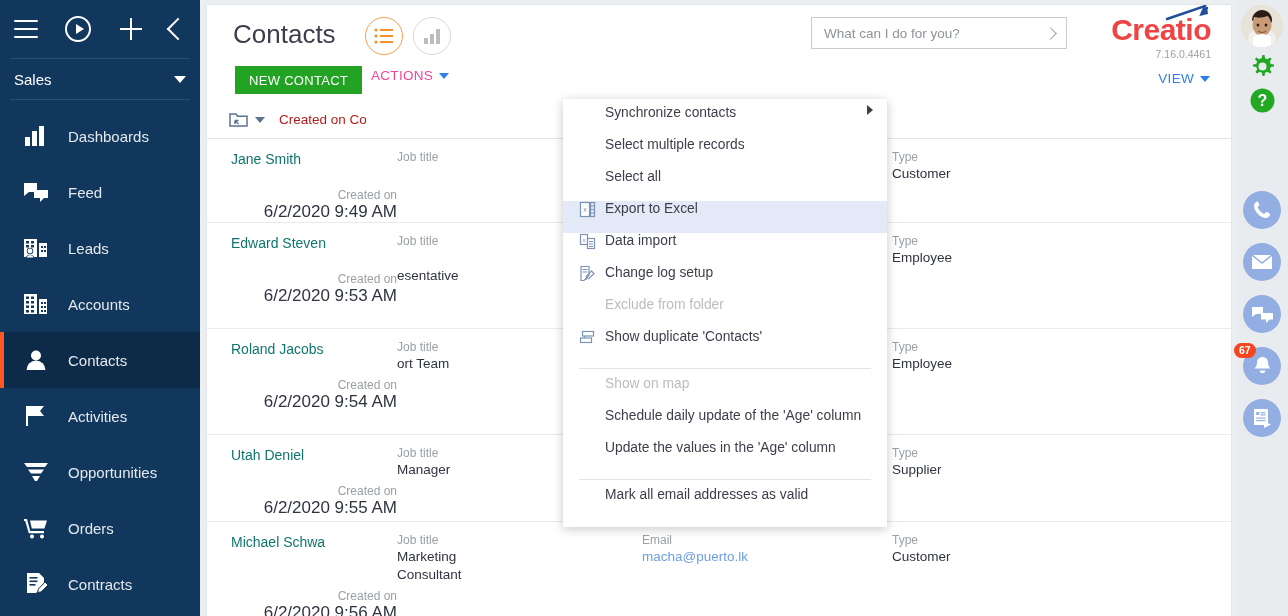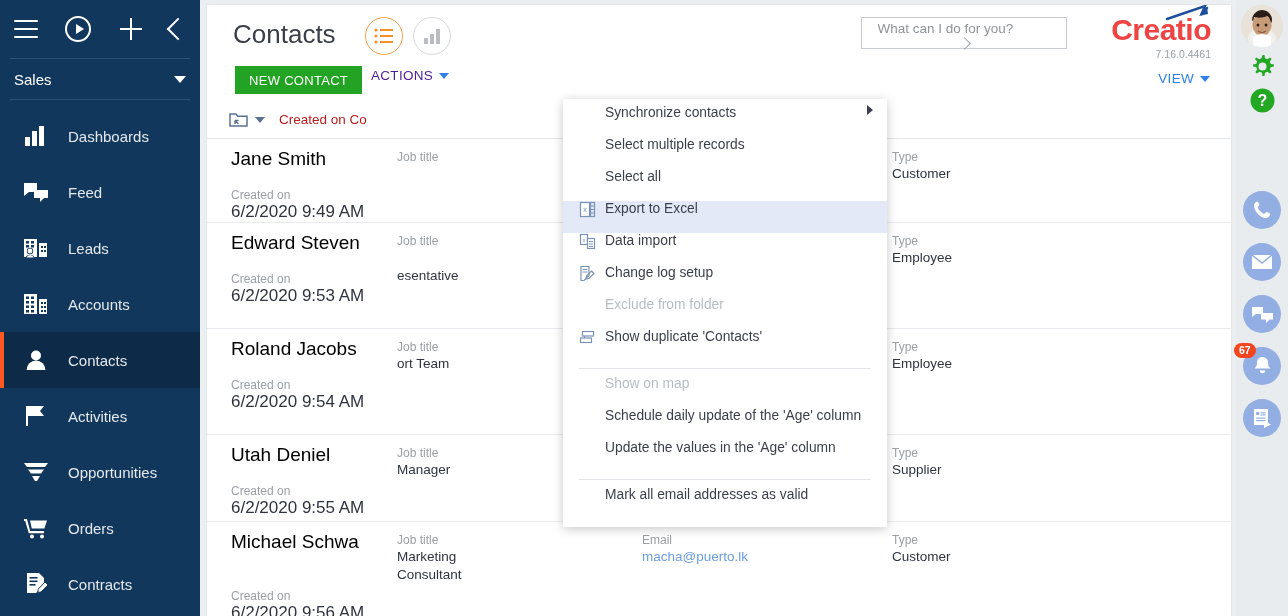--- a/index.html
+++ b/index.html
@@ -80,29 +80,29 @@
     display:flex;align-items:center;justify-content:center; cursor:pointer; background:#fff;
   }
   .vt-btn.sel { border-color:#f5a04a; }
 
   .btn-new {
     position:absolute; left: 28px; top: 61px;
     background:#23a323; color:#fff; border:none; height: 28px; padding: 0 14px;
     font-size: 13px; letter-spacing:.3px; cursor:pointer; font-family:inherit;
   }
   .actions-btn {
-    position:absolute; left: 164px; top: 63px; color:#4c1d95; font-size:13.5px;
+    position:absolute; left: 164px; top: 63px; color:#ec4899; font-size:13.5px;
     letter-spacing:.3px; cursor:pointer; display:flex; align-items:center; gap:6px;
   }
   .actions-btn .cd { width:0;height:0;border-left:5px solid transparent;border-right:5px solid transparent;border-top:6px solid #2f80ed;}
 
   .search-wrap { position:absolute; right: 164px; top: 12px; }
   .search-box {
-    width: 206px; height: 32px; border:1px solid #c8ccd0; background:#fff;
-    display:flex; align-items:center; padding: 0 8px 0 12px; flex-direction: column;
+    width: 256px; height: 32px; border:1px solid #c8ccd0; background:#fff;
+    display:flex; align-items:center; padding: 0 8px 0 12px;
   }
   .search-box input {
     border:none; outline:none; flex:1; font-size:13.5px; color:#555; font-family:inherit;
     background:transparent;
   }
   .search-box input::placeholder { color:#8e9499; }
   .search-arrow { width:9px;height:9px;border-top:1.6px solid #9aa0a6;border-right:1.6px solid #9aa0a6;transform:rotate(45deg); margin-right:3px;}
 
   .brand { position:absolute; right: 20px; top: 10px; text-align:right; }
   .brand-name { font-size: 30px; color:#ef4444; font-weight:700; letter-spacing:-0.5px; line-height:1; position:relative; }
@@ -128,25 +128,25 @@
   .grid-row {
     position:relative; border-bottom:1px solid #e8eaed; padding: 10px 0 10px 0;
     display:flex;
   }
   .cell { position:relative; }
   .c-name { width: 190px; padding-left: 24px; }
   .c-job { width: 245px; }
   .c-email { width: 250px; }
   .c-type { width: 260px; }
 
-  .rec-name { color:#000000; font-size: 19px; line-height:20px; white-space:nowrap; cursor:pointer; }
+  .rec-name { color:#0f766e; font-size: 14px; line-height:20px; white-space:nowrap; cursor:pointer; }
   .fld-label { color:#9aa0a6; font-size: 12px; line-height: 16px; }
   .fld-value { color:#2f3440; font-size: 13.5px; line-height:18px; }
   .fld-value.link { color:#6b9fe0; cursor:pointer; }
-  .created-blk { margin-top: 18px; }
+  .created-blk { margin-top: 18px; text-align: right; }
   .created-blk .fld-label { font-size:12px; }
   .created-blk .fld-value { font-size:17px; }
 
   
   .dropdown {
     position:absolute; left: 356px; top: 94px; width: 324px;
     background:#fff; box-shadow: 0 2px 10px rgba(0,0,0,0.22); z-index: 50;
     padding: 6px 0 8px 0;
   }
   .dd-item {

